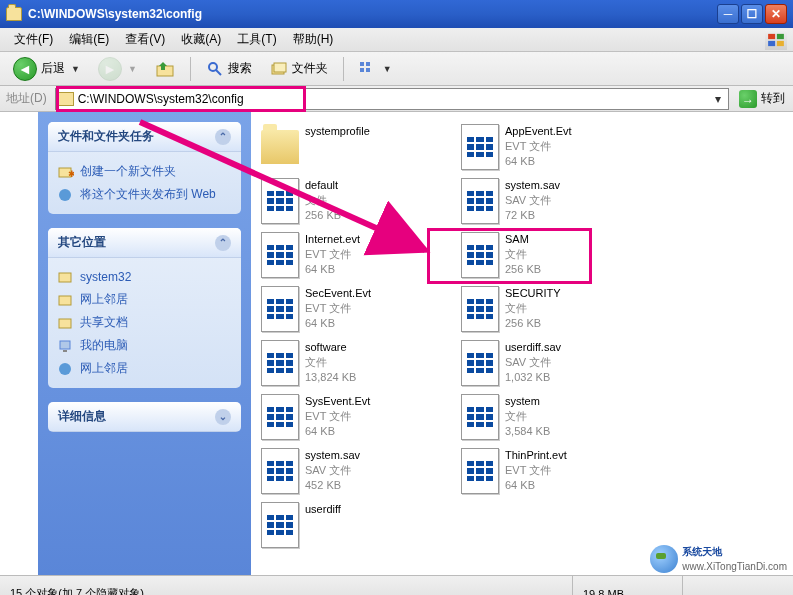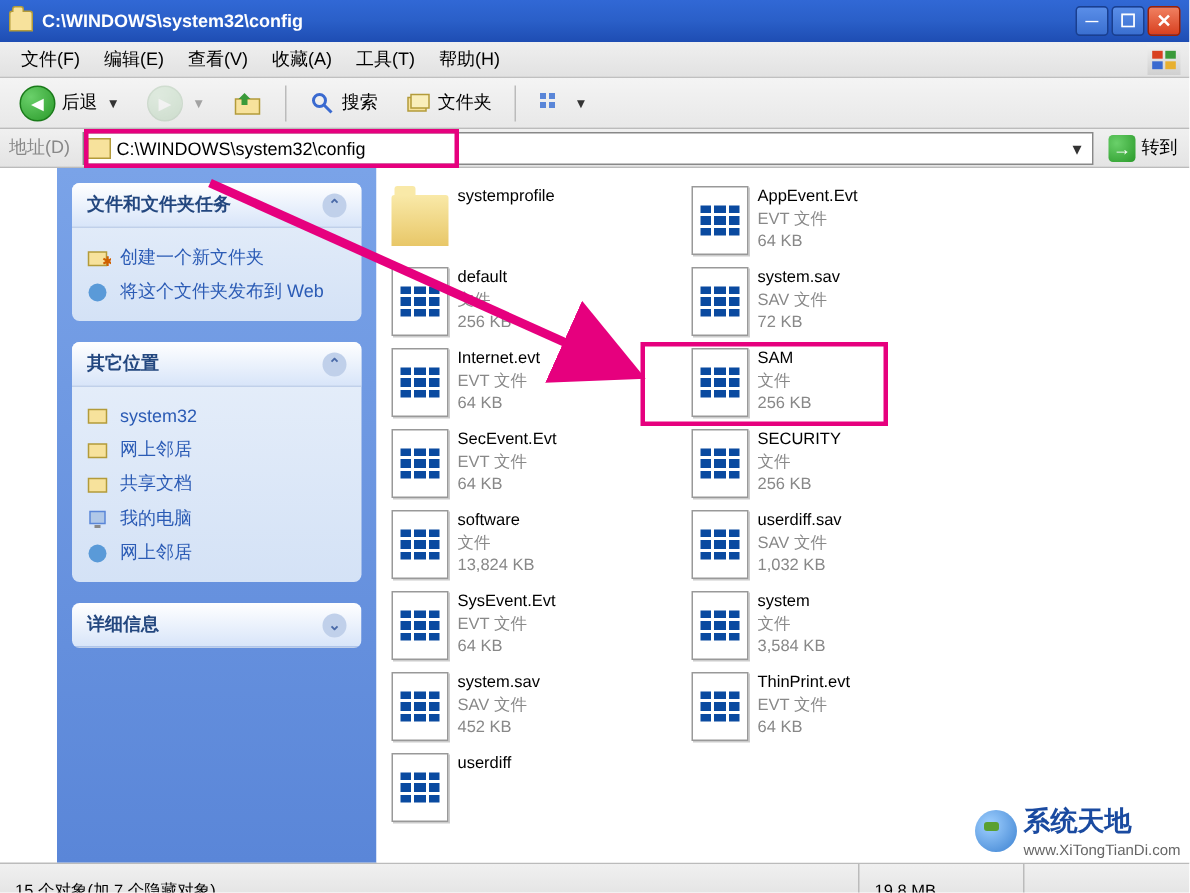--- a/index.html
+++ b/index.html
@@ -75,21 +75,21 @@
 .statusbar .cell.last { width:110px; border-right:none;}
 
 
 .annot-box { position:absolute; border: 3px solid #e6007e; background:transparent; pointer-events:none; }
 .arrow-svg { position:absolute; pointer-events:none; }
 
 
 .watermark { position:absolute; right:6px; bottom:22px; display:flex; align-items:center; gap:4px; font-size:12px; color:#2a5fc8;}
 .watermark .globe { width:28px; height:28px; border-radius:50%; background: radial-gradient(circle at 35% 35%, #a0d0ff, #3a80d0); position:relative;}
 .watermark .globe::after { content:""; position:absolute; width:10px; height:6px; background:#5aa030; top:8px; left:6px; border-radius:2px;}
-.watermark .txt b { color:#1a4aa0; font-size:18px;}
+.watermark .txt b { color:#1a4aa0; font-size:10px;}
 
 </style>
 </head>
 <body>
 
 <div class="titlebar">
   <div class="folder-ico"></div>
   <div class="title-text">C:\WINDOWS\system32\config</div>
   <div class="titlebar-btns">
     <div class="titlebar-btn btn-min">─</div>

